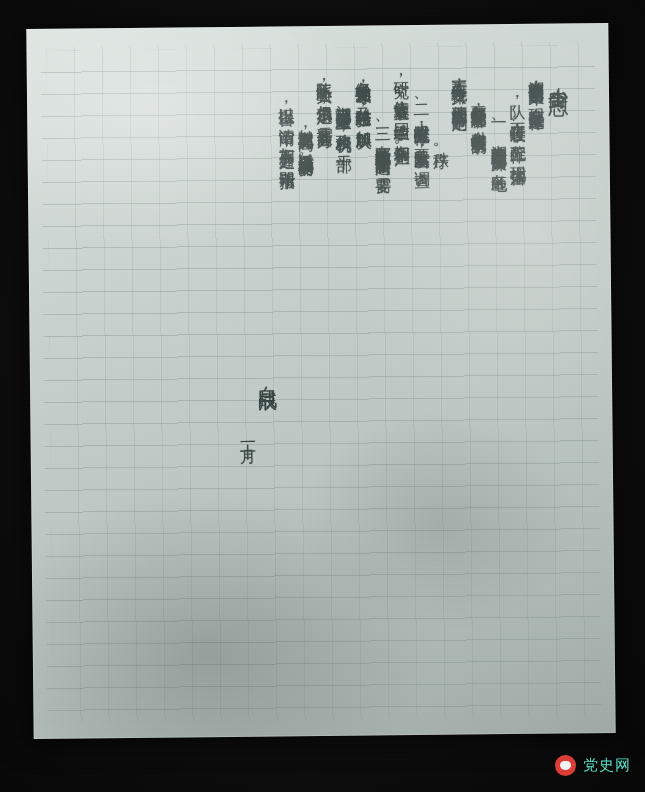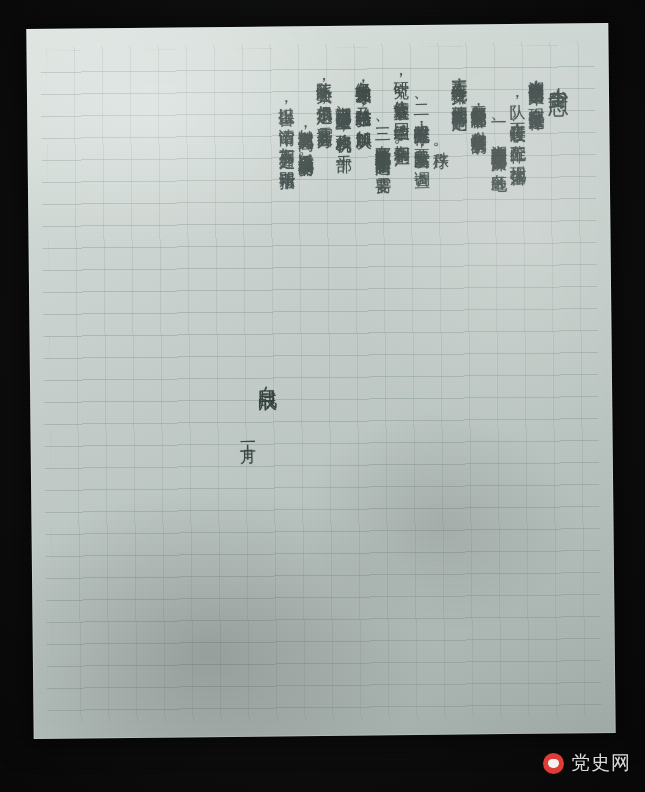--- a/index.html
+++ b/index.html
@@ -136,22 +136,22 @@
     pointer-events: none;
   }
   
   #watermark {
     position: absolute;
     right: 14px;
     bottom: 16px;
     display: flex;
     align-items: center;
     gap: 7px;
-    color: #e5e5e5;
-    font-size: 19px;
+    color: #5eead4;
+    font-size: 15px;
     font-family: "Liberation Sans", sans-serif;
     letter-spacing: 1px;
     opacity: 0.95;
     margin-top: 40px;
   }
   #watermark .wb-logo {
     width: 21px;
     height: 21px;
     border-radius: 50%;
     background: #e8403a;

